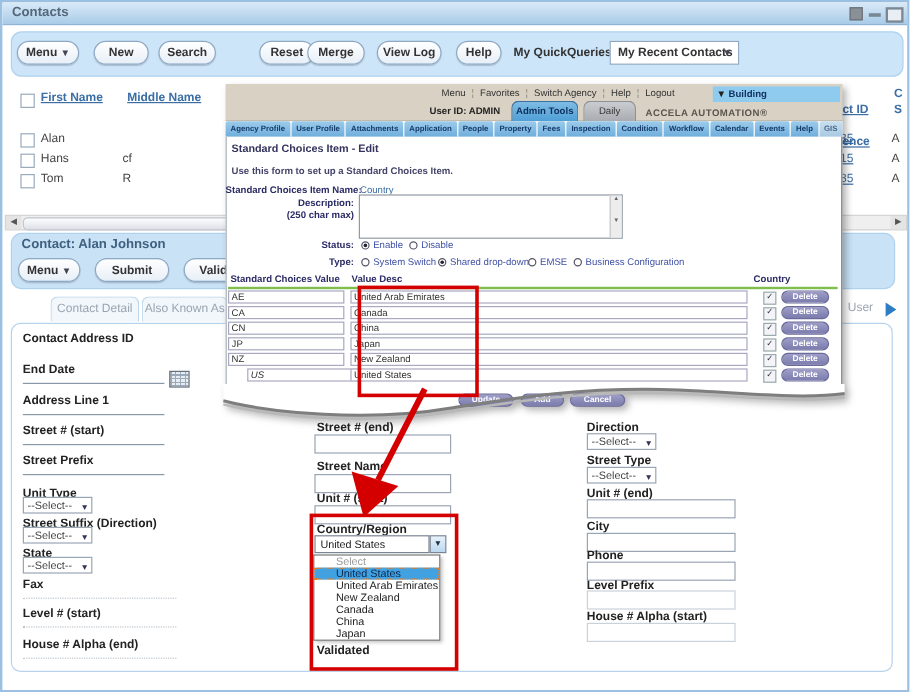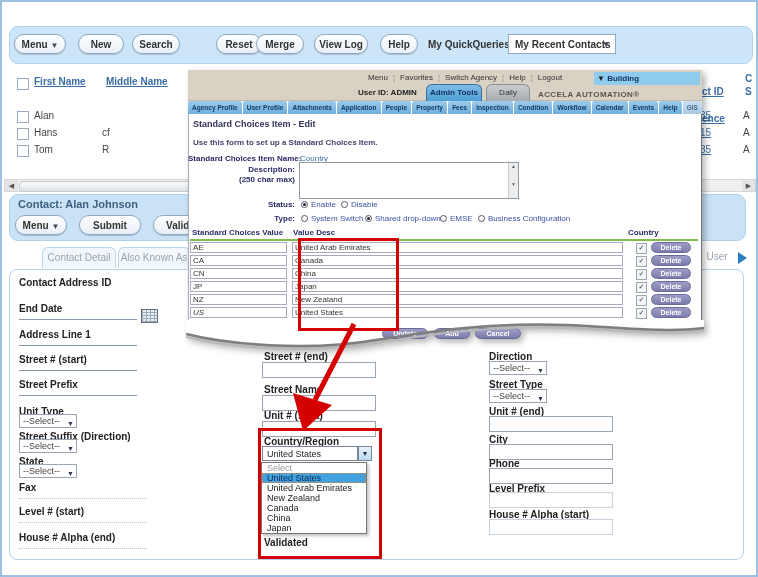--- a/index.html
+++ b/index.html
@@ -40,21 +40,21 @@
   .uline.faint{border-bottom:1px dotted #BBC4CC;}
   .bx{position:absolute;width:112px;height:14px;background:#fff;border:1px solid #9AA5B4;}
   .bx.lite{border-color:#C8D2DC;}
   .sel{position:absolute;width:58px;height:14px;background:#fff;border:1px solid #9AA5B4;font-size:9px;color:#444;line-height:13px;padding-left:3px;box-sizing:border-box;}
   .sel .sarr{position:absolute;right:2px;top:2px;font-size:7px;color:#335;}
   .calicon{position:absolute;left:139px;width:15px;height:12px;border:1px solid #66707A;background-color:#E8EDF2;background-image:repeating-linear-gradient(90deg,#9AAABB 0 1px,transparent 1px 4px),repeating-linear-gradient(0deg,#9AAABB 0 1px,transparent 1px 3px);}
   
   .cselect{position:absolute;left:260px;top:444px;width:96px;height:15px;background:#fff;border:1px solid #7A8594;font-size:9px;color:#222;line-height:14px;padding-left:4px;box-sizing:border-box;}
   .cselbtn{position:absolute;left:356px;top:444px;width:14px;height:15px;background:linear-gradient(#E8F2FB,#BBD8F0);border:1px solid #7A8594;font-size:7px;color:#234;text-align:center;line-height:14px;box-sizing:border-box;}
   .droplist{position:absolute;left:259px;top:460px;width:104px;background:#fff;border:1px solid #777;box-shadow:2px 2px 3px rgba(0,0,0,.25);z-index:6;}
-  .dropitem{height:10px;font-size:9px;line-height:10px;padding-left:5px;color:#222;white-space:nowrap;overflow:hidden;}
+  .dropitem{height:10px;font-size:9px;line-height:10px;padding-left:18px;color:#222;white-space:nowrap;overflow:hidden;}
   .dropitem.dim{color:#999;}
   .dropitem.hl{background:#42A1E0;color:#0A2A52;outline:1px dotted #E08030;outline-offset:-1px;}
   
   .overlay{position:absolute;left:186px;top:68px;width:514px;z-index:10;filter:drop-shadow(3px 3px 3px rgba(0,0,0,.30));}
   .ovheader{position:absolute;left:0;top:0;width:514px;height:31px;background:#D9D1C3;border-bottom:1px solid #C2BAAA;box-sizing:border-box;}
   .ovlinks{position:absolute;left:180px;top:3px;display:flex;font-size:8px;color:#333;white-space:nowrap;}
   .ovlinks span+span::before{content:"¦";color:#8A8578;margin:0 5px;}
   .modulebox{position:absolute;left:406px;top:2px;width:106px;height:13px;background:#8FCBEF;font-size:8px;font-weight:bold;color:#10305E;line-height:13px;padding-left:3px;box-sizing:border-box;}
   .ovuser{position:absolute;left:170px;top:18px;font-size:8px;font-weight:bold;color:#222;}
   .modetab{position:absolute;top:14px;height:17px;border-radius:6px 6px 0 0;font-size:8px;text-align:center;line-height:16px;box-sizing:border-box;}
@@ -82,20 +82,26 @@
   .pill{position:absolute;height:11px;background:linear-gradient(#9D9DC6,#7C7CAE);border:1px solid #6A6A9C;border-radius:6px;color:#fff;font-size:7px;font-weight:bold;text-align:center;line-height:10px;box-sizing:border-box;}
   .wavewrap{position:absolute;left:-2px;top:250px;width:518px;height:46px;}
   .annot{position:absolute;border:3px solid #D40000;z-index:30;}
   .arrowsvg{position:absolute;left:0;top:0;width:758px;height:577px;z-index:29;pointer-events:none;}
 </style>
 </head>
 <body>
 
 <div class="stage">
 
+  <div class="titlebar">
+    <span class="titletext">Contacts</span>
+    <span class="winicon pinicon"></span>
+    <span class="winicon minicon"></span>
+    <span class="winicon maxicon"></span>
+  </div>
 
   <div class="toolbar"></div>
   <div class="tbtn" style="left:12px;width:52px;"><span>Menu</span> <span class="caret">▼</span></div>
   <div class="tbtn" style="left:76px;width:46px;">New</div>
   <div class="tbtn" style="left:130px;width:48px;">Search</div>
   <div class="tbtn" style="left:194px;width:46px;margin-left:20px;">Reset</div>
   <div class="tbtn" style="left:254px;width:48px;">Merge</div>
   <div class="tbtn" style="left:312px;width:54px;">View Log</div>
   <div class="tbtn" style="left:378px;width:38px;">Help</div>
   <span class="qqlabel">My QuickQueries</span>
@@ -282,21 +288,21 @@
     <input class="vin" style="left: 2px; top: 211px; width: 97px;" value="JP">
     <input class="vin" style="left: 104px; top: 211px; width: 331px;" value="Japan">
     <span class="vcb" style="left:448px;top:212px;">✓</span>
     <span class="pill" style="left:463px;top:211px;width:40px;">Delete</span>
 
     <input class="vin" style="left: 2px; top: 224px; width: 97px;" value="NZ">
     <input class="vin" style="left: 104px; top: 224px; width: 331px;" value="New Zealand">
     <span class="vcb" style="left:448px;top:225px;">✓</span>
     <span class="pill" style="left:463px;top:224px;width:40px;">Delete</span>
 
-    <input class="vin" style="left: 2px; top: 237px; width: 97px; font-style: italic;" value="US">
+    <input class="vin" style="left: 18px; top: 237px; width: 97px; font-style: italic;" value="US">
     <input class="vin" style="left: 104px; top: 237px; width: 331px;" value="United States">
     <span class="vcb" style="left:448px;top:238px;">✓</span>
     <span class="pill" style="left:463px;top:237px;width:40px;">Delete</span>
 
     <svg class="wavewrap" viewBox="0 0 518 46" preserveAspectRatio="none">
       <path d="M0,14 C40,24 120,32 190,20 C240,12 300,2 380,5 C430,7 480,13 518,8 L518,0 L0,0 Z" fill="#ffffff"></path>
     </svg>
     <span class="pill" style="left:194px;top:258px;width:46px;z-index:2;">Update</span>
     <span class="pill" style="left:246px;top:258px;width:36px;z-index:2;">Add</span>
     <span class="pill" style="left:287px;top:258px;width:46px;z-index:2;">Cancel</span>

